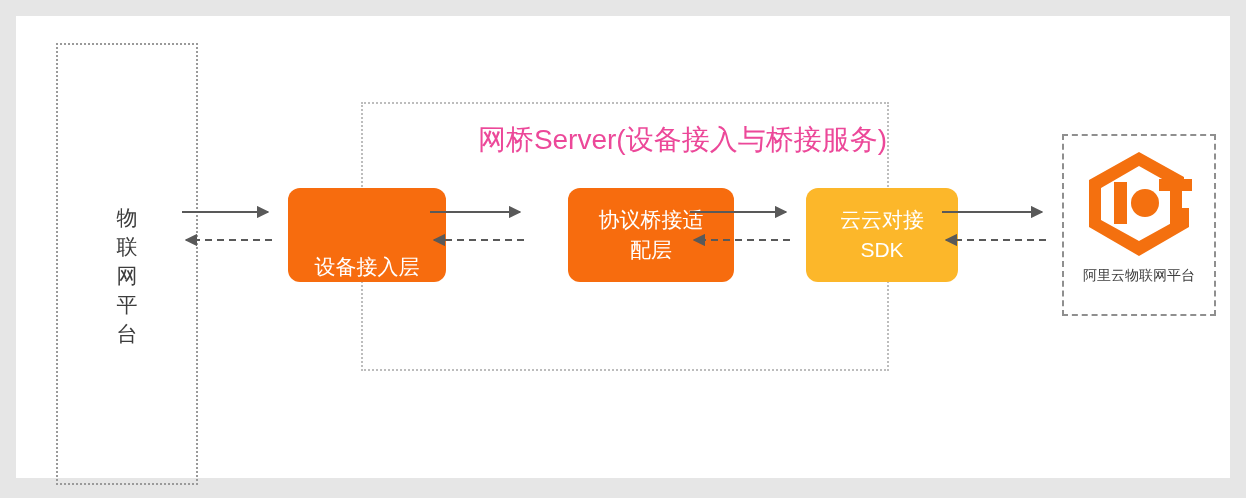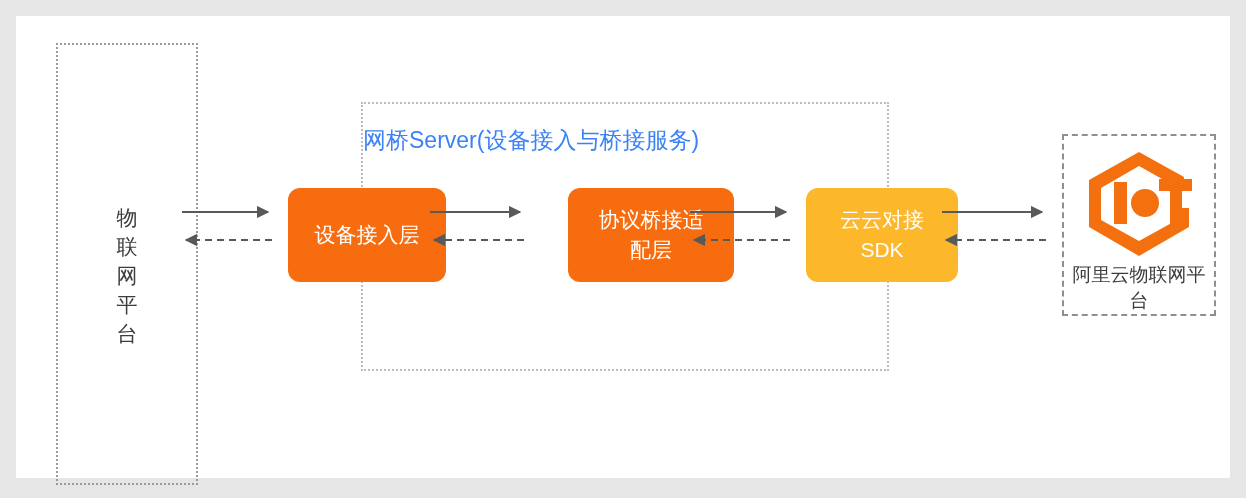--- a/index.html
+++ b/index.html
@@ -58,23 +58,23 @@
     height: 269px;
     border: 2px dotted #bdbdbd;
     box-sizing: border-box;
     background: transparent;
   }
   .bridge-title {
     position: absolute;
     left: 0;
     right: 0;
     top: 22px;
-    text-align: left;
-    color: #3b82f6;
-    font-size: 23px;
+    text-align: right;
+    color: #ec4899;
+    font-size: 28px;
     line-height: 28px;
     white-space: nowrap;
   }
   .cloud-box {
     position: absolute;
     left: 1046px;
     top: 118px;
     width: 154px;
     height: 182px;
     border: 2px dashed #8f8f8f;
@@ -89,39 +89,39 @@
     width: 112px;
     height: 112px;
   }
   .cloud-label {
     position: absolute;
     left: 4px;
     right: 4px;
     top: 126px;
     text-align: center;
     color: #3d3d3d;
-    font-size: 19px;
+    font-size: 14px;
     line-height: 26px;
   }
   
   .pbox {
     position: absolute;
     border-radius: 12px;
     display: flex;
     align-items: center;
     justify-content: center;
     text-align: center;
     color: #ffffff;
     font-size: 21px;
     line-height: 30px;
     box-sizing: border-box;
     padding: 0 8px;
     white-space: pre-line;
   }
-  .pbox-access  { left: 272px; top: 172px; width: 158px; height: 94px; background: #f76c0e; }
+  .pbox-access  { left: 272px; top: 172px; width: 158px; height: 94px; background: #f76c0e; align-items: flex-end; }
   .pbox-adapt   { left: 552px; top: 172px; width: 166px; height: 94px; background: #f76c0e; }
   .pbox-sdk     { left: 790px; top: 172px; width: 152px; height: 94px; background: #fcb72a; }
   svg.flow { position: absolute; left: 0; top: 0; width: 1246px; height: 498px; overflow: visible; pointer-events: none; }
 </style>
 </head>
 <body>
 
 <div id="canvas">
   <div class="card">
 

